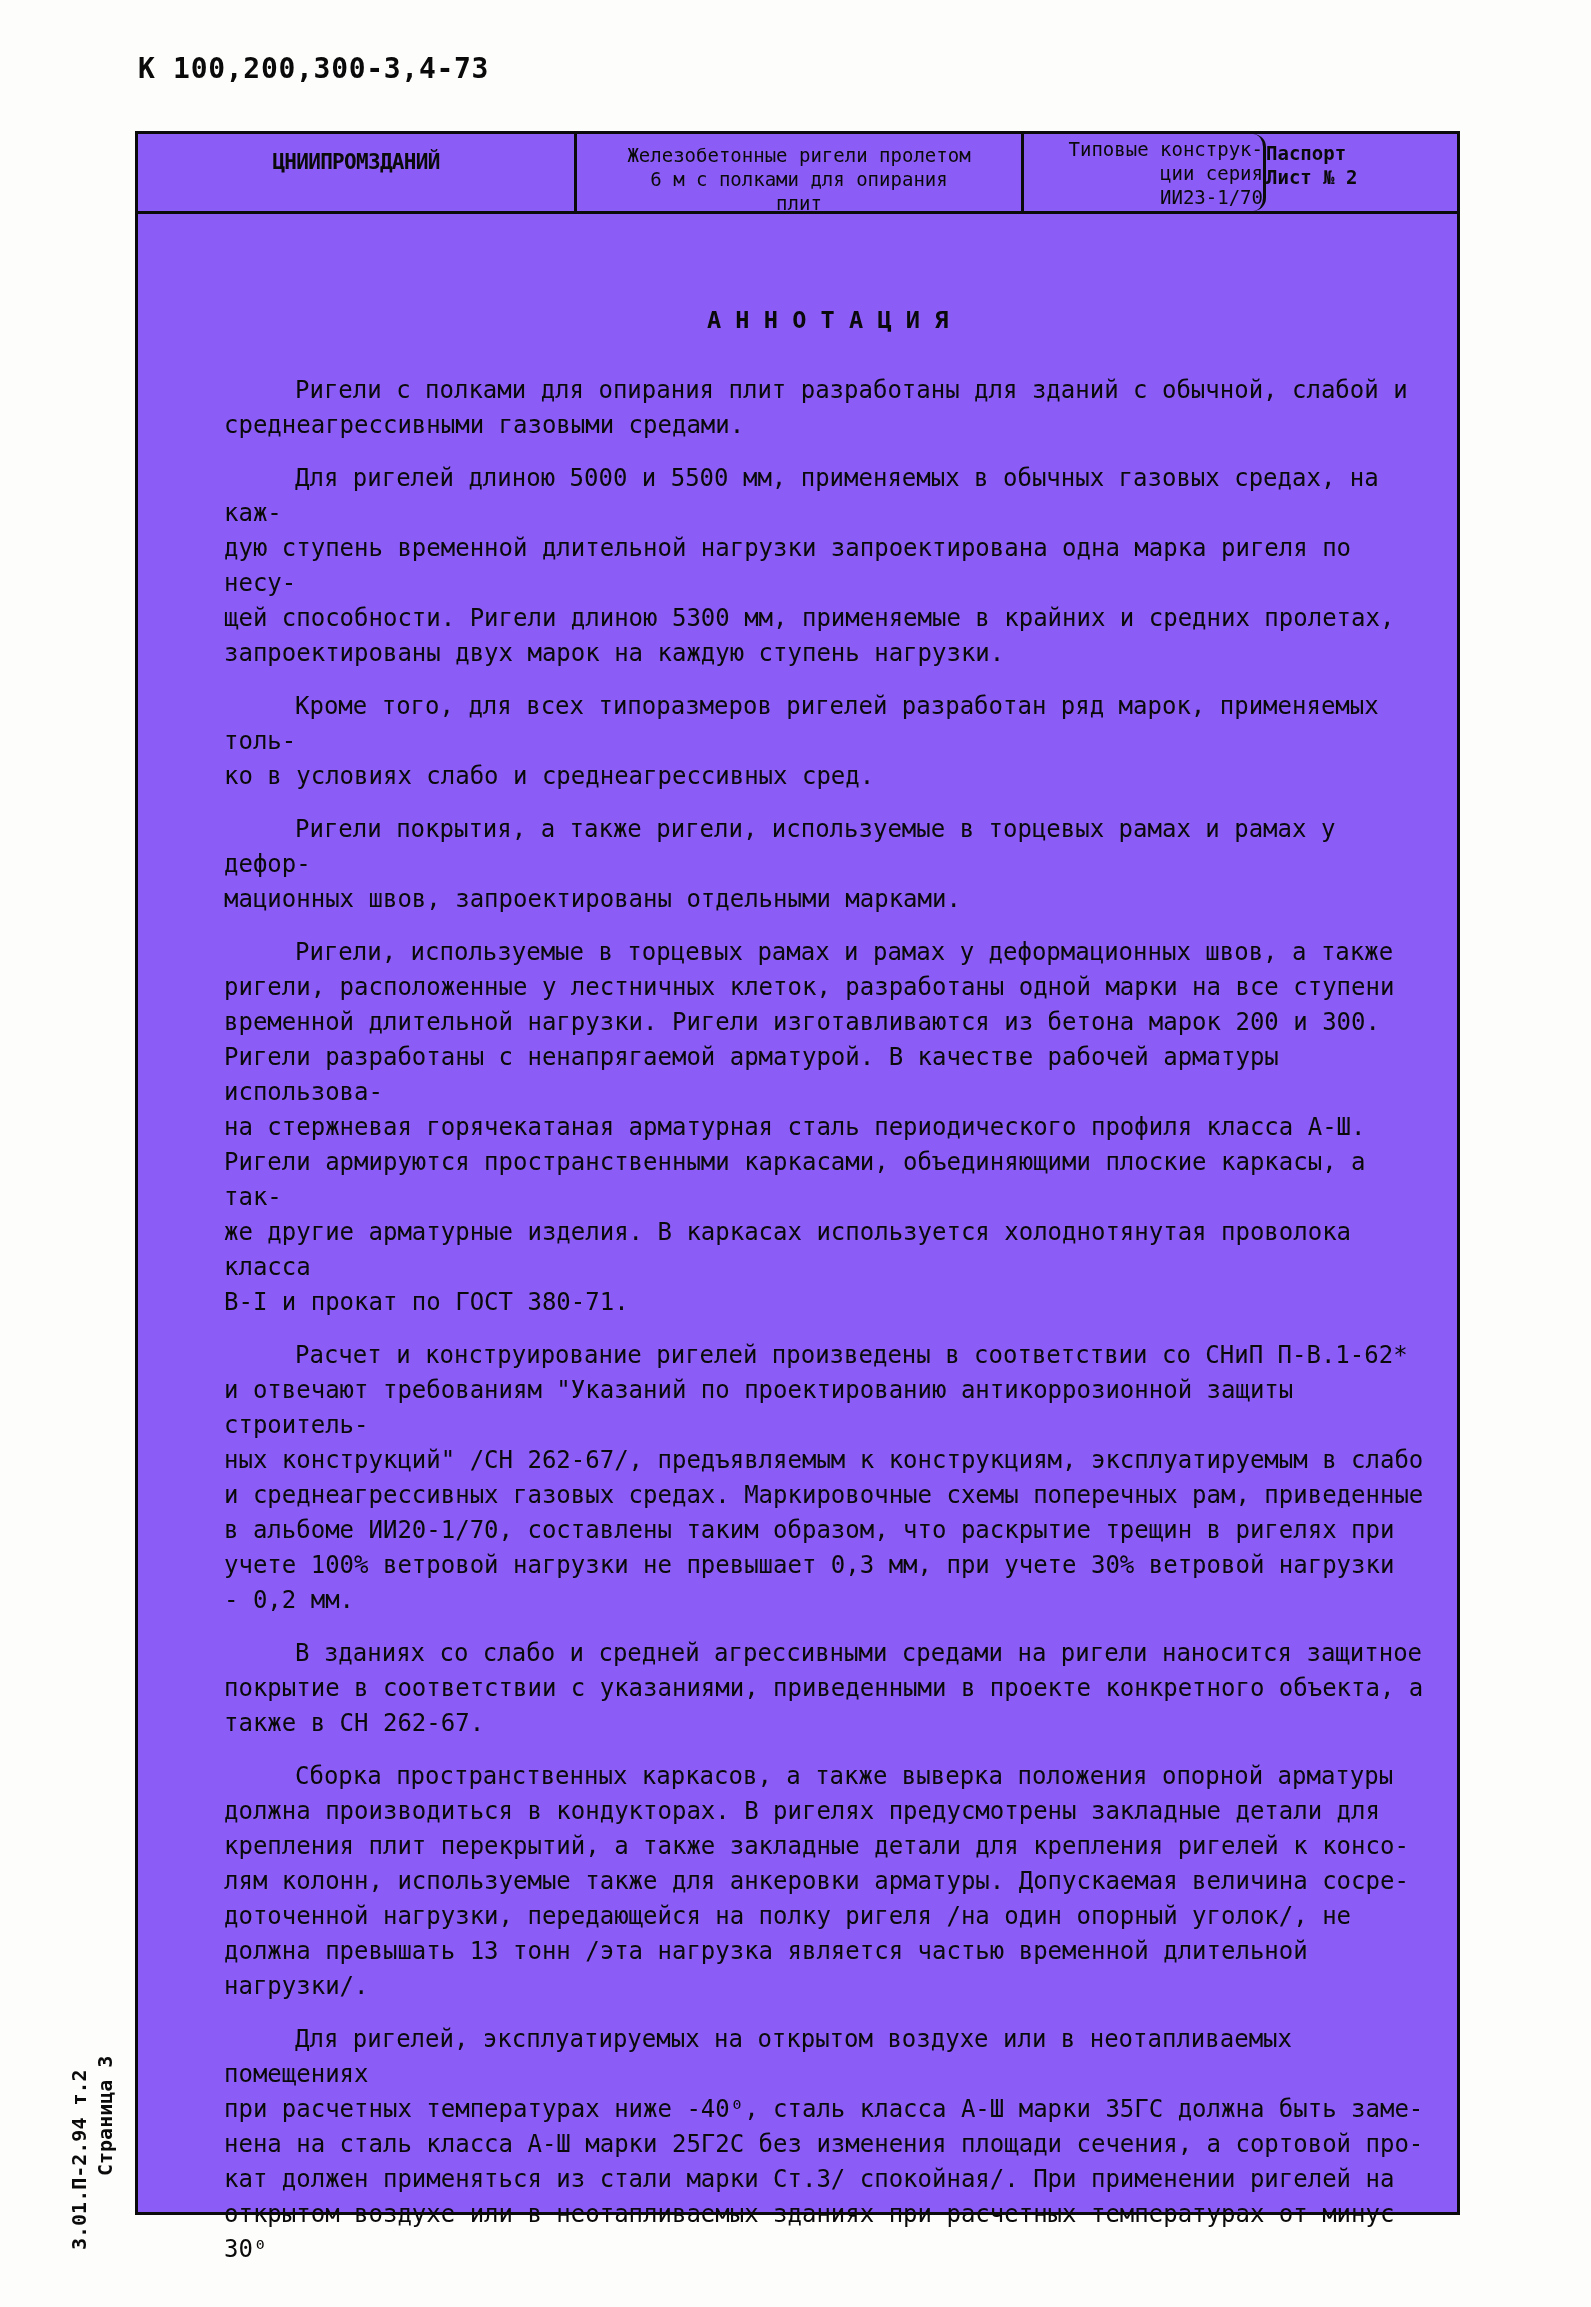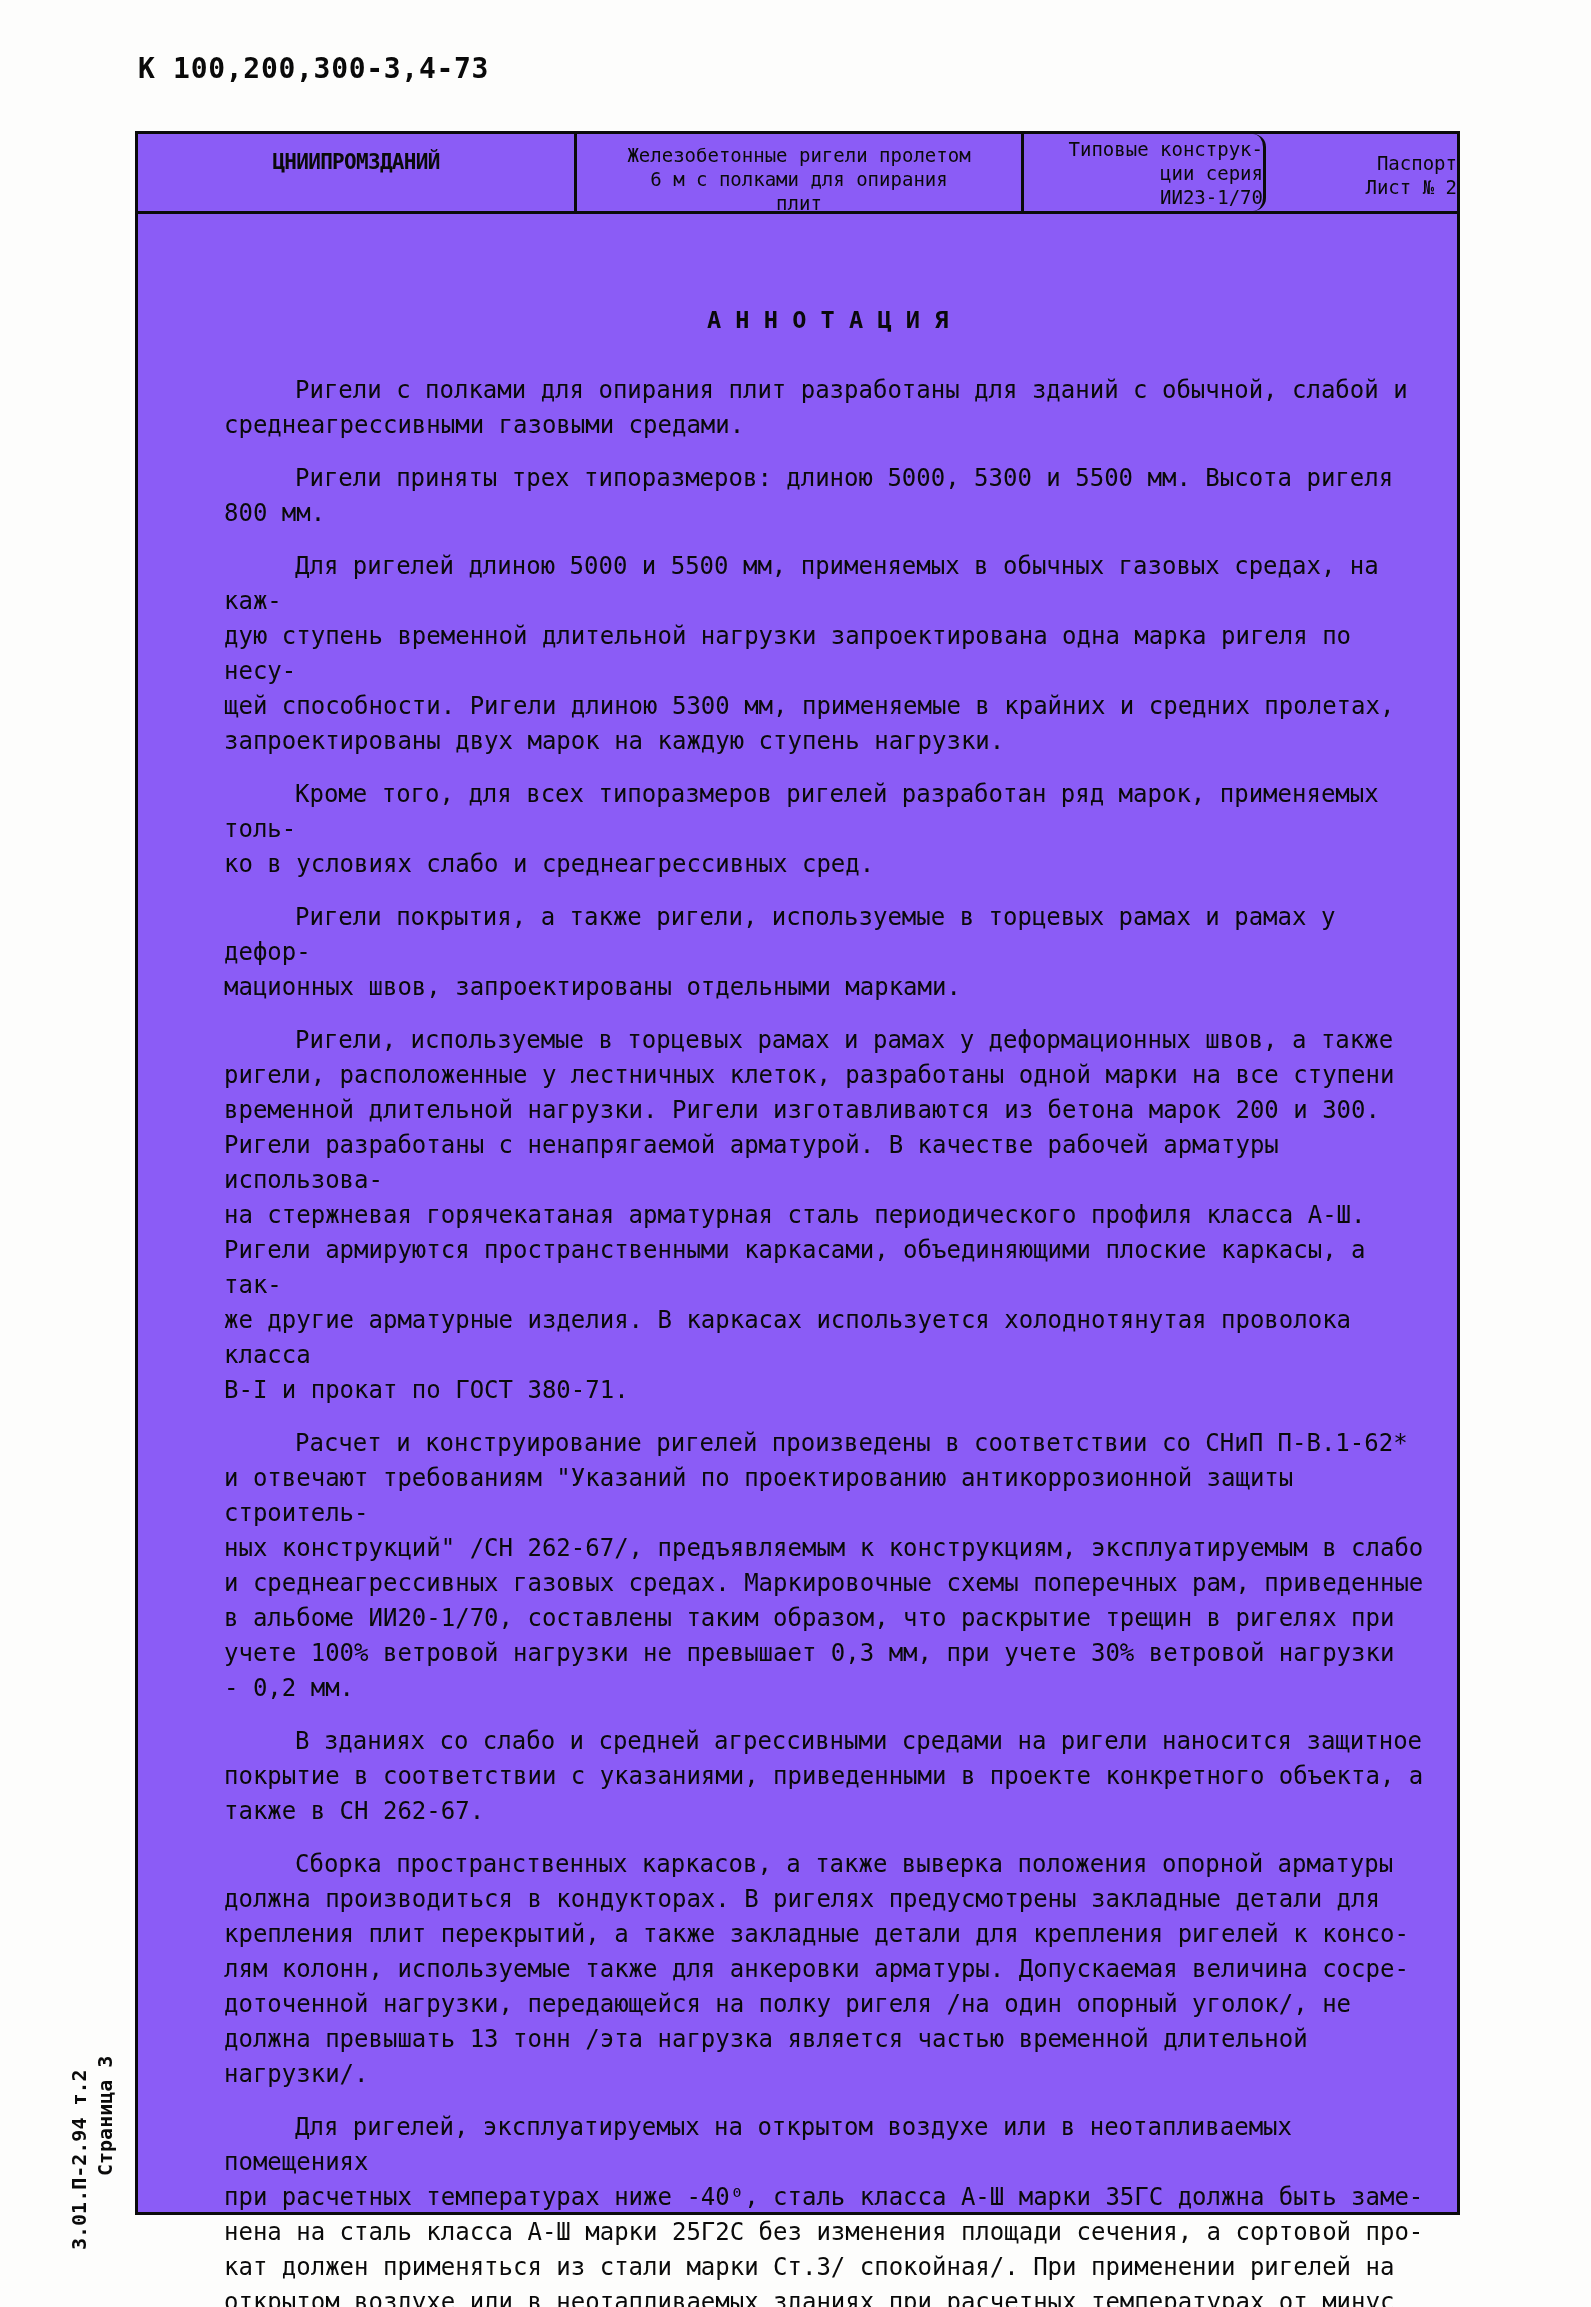--- a/index.html
+++ b/index.html
@@ -63,22 +63,23 @@
     padding-top: 9px;
   }
   .hcell-series {
     width: 242px;
     text-align: right;
     padding: 2.7px 0 0 9.4px;
     border-radius: 13px;
   }
   .hcell-passport {
     flex: 1;
-    text-align: right;
-    padding-top: 17px;
+    text-align: left;
+    padding-top: 7px;
+    font-weight: bold;
   }
   .content {
     padding: 79px 25.6px 0 86px;
   }
   .title {
     text-align: center;
     font-size: 23.6px;
     font-weight: bold;
     margin: 13px 0 39px 0;
     white-space: pre;
@@ -122,22 +123,20 @@
 ИИ23-1/70</div>
     <div class="hcell hcell-passport">Паспорт
 Лист № 2</div>
   </div>
 
   <div class="content">
     <div class="title">А Н Н О Т А Ц И Я</div>
 
     <div class="para">Ригели с полками для опирания плит разработаны для зданий с обычной, слабой и
 среднеагрессивными газовыми средами.</div>
-    <div class="para">Ригели приняты трех типоразмеров: длиною 5000, 5300 и 5500 мм. Высота ригеля
-800 мм.</div>
     <div class="para">Для ригелей длиною 5000 и 5500 мм, применяемых в обычных газовых средах, на каж-
 дую ступень временной длительной нагрузки запроектирована одна марка ригеля по несу-
 щей способности. Ригели длиною 5300 мм, применяемые в крайних и средних пролетах,
 запроектированы двух марок на каждую ступень нагрузки.</div>
     <div class="para">Кроме того, для всех типоразмеров ригелей разработан ряд марок, применяемых толь-
 ко в условиях слабо и среднеагрессивных сред.</div>
     <div class="para">Ригели покрытия, а также ригели, используемые в торцевых рамах и рамах у дефор-
 мационных швов, запроектированы отдельными марками.</div>
     <div class="para">Ригели, используемые в торцевых рамах и рамах у деформационных швов, а также
 ригели, расположенные у лестничных клеток, разработаны одной марки на все ступени

